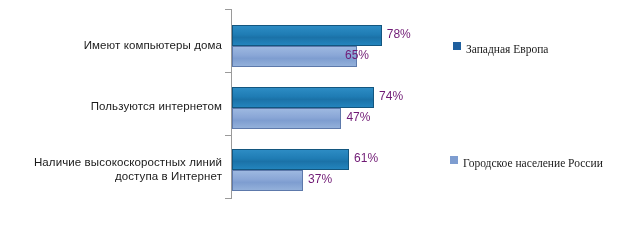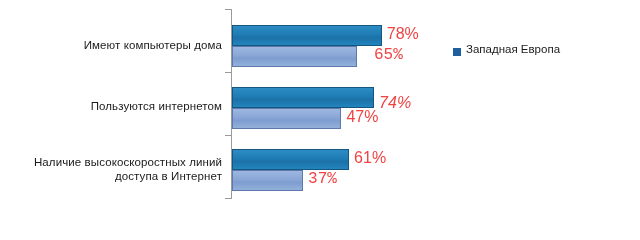--- a/index.html
+++ b/index.html
@@ -77,50 +77,51 @@
                 #2d8cc4 0%, #1f7cb4 45%, #1b72a8 60%, #2384bd 100%);
     border-color: #13567f;
   }
   .bar.series-1 {
     background: linear-gradient(to bottom,
                 #9db8e0 0%, #89a6d6 45%, #7e9dd0 60%, #93b0da 100%);
     border-color: #5d79ab;
   }
   .bar-value {
     position: absolute;
-    font-size: 16px;
-    color: #ef4444;
+    font-size: 12px;
+    color: #701a75;
     white-space: nowrap;
     line-height: 14px;
   }
 
   
   #bar-0-0 { top: 25px; }
   #bar-0-1 { top: 46px; }
   #bar-1-0 { top: 87px; }
   #bar-1-1 { top: 108px; }
   #bar-2-0 { top: 149px; }
   #bar-2-1 { top: 170px; }
 
   #val-0-0 { top: 27px; }
   #val-0-1 { top: 48px; }
-  #val-1-0 { top: 96px; font-style: italic; }
+  #val-1-0 { top: 89px; }
   #val-1-1 { top: 110px; }
   #val-2-0 { top: 151px; }
-  #val-2-1 { top: 172px; font-family: Liberation Mono, monospace; }
+  #val-2-1 { top: 172px; }
 
   
   .legend-entry {
     position: absolute;
     display: flex;
-    align-items: flex-end;
+    align-items: flex-start;
     font-size: 11.5px;
     color: #1a1a1a;
     white-space: nowrap;
     line-height: 14px;
+    font-family: Liberation Serif, serif;
   }
   #legend-0 { left: 453px; top: 42px; }
   #legend-1 { left: 450px; top: 156px; }
 
   .legend-swatch {
     width: 8px;
     height: 8px;
     margin-right: 5px;
     flex: 0 0 auto;
   }
@@ -150,35 +151,39 @@
   <div class="axis-tick" id="tick-1"></div>
   <div class="axis-tick" id="tick-2"></div>
   <div class="axis-tick" id="tick-bottom"></div>
 
   <div id="plot-area">
 
     <div class="bar series-0" id="bar-0-0" style="width: 149.76px;"></div>
     <div class="bar-value" id="val-0-0" style="left: 154.76px;">78%</div>
 
     <div class="bar series-1" id="bar-0-1" style="width: 124.8px;"></div>
-    <div class="bar-value" id="val-0-1" style="left: 142px; font-family: Liberation Mono, monospace;">65%</div>
+    <div class="bar-value" id="val-0-1" style="left: 113px;">65%</div>
 
     <div class="bar series-0" id="bar-1-0" style="width: 142.08px;"></div>
     <div class="bar-value" id="val-1-0" style="left: 147.08px;">74%</div>
 
     <div class="bar series-1" id="bar-1-1" style="width: 109.44px;"></div>
     <div class="bar-value" id="val-1-1" style="left: 114.44px;">47%</div>
 
     <div class="bar series-0" id="bar-2-0" style="width: 117.12px;"></div>
     <div class="bar-value" id="val-2-0" style="left: 122.12px; text-align: right;">61%</div>
 
     <div class="bar series-1" id="bar-2-1" style="width: 71.04px;"></div>
     <div class="bar-value" id="val-2-1" style="left: 76.04px;">37%</div>
 
   </div>
 
   <div class="legend-entry" id="legend-0">
     <span class="legend-swatch series-0"></span>
     <span>Западная Европа</span>
   </div>
 
+  <div class="legend-entry" id="legend-1">
+    <span class="legend-swatch series-1"></span>
+    <span>Городское население России</span>
+  </div>
 
 </div>
 
 </body></html>

